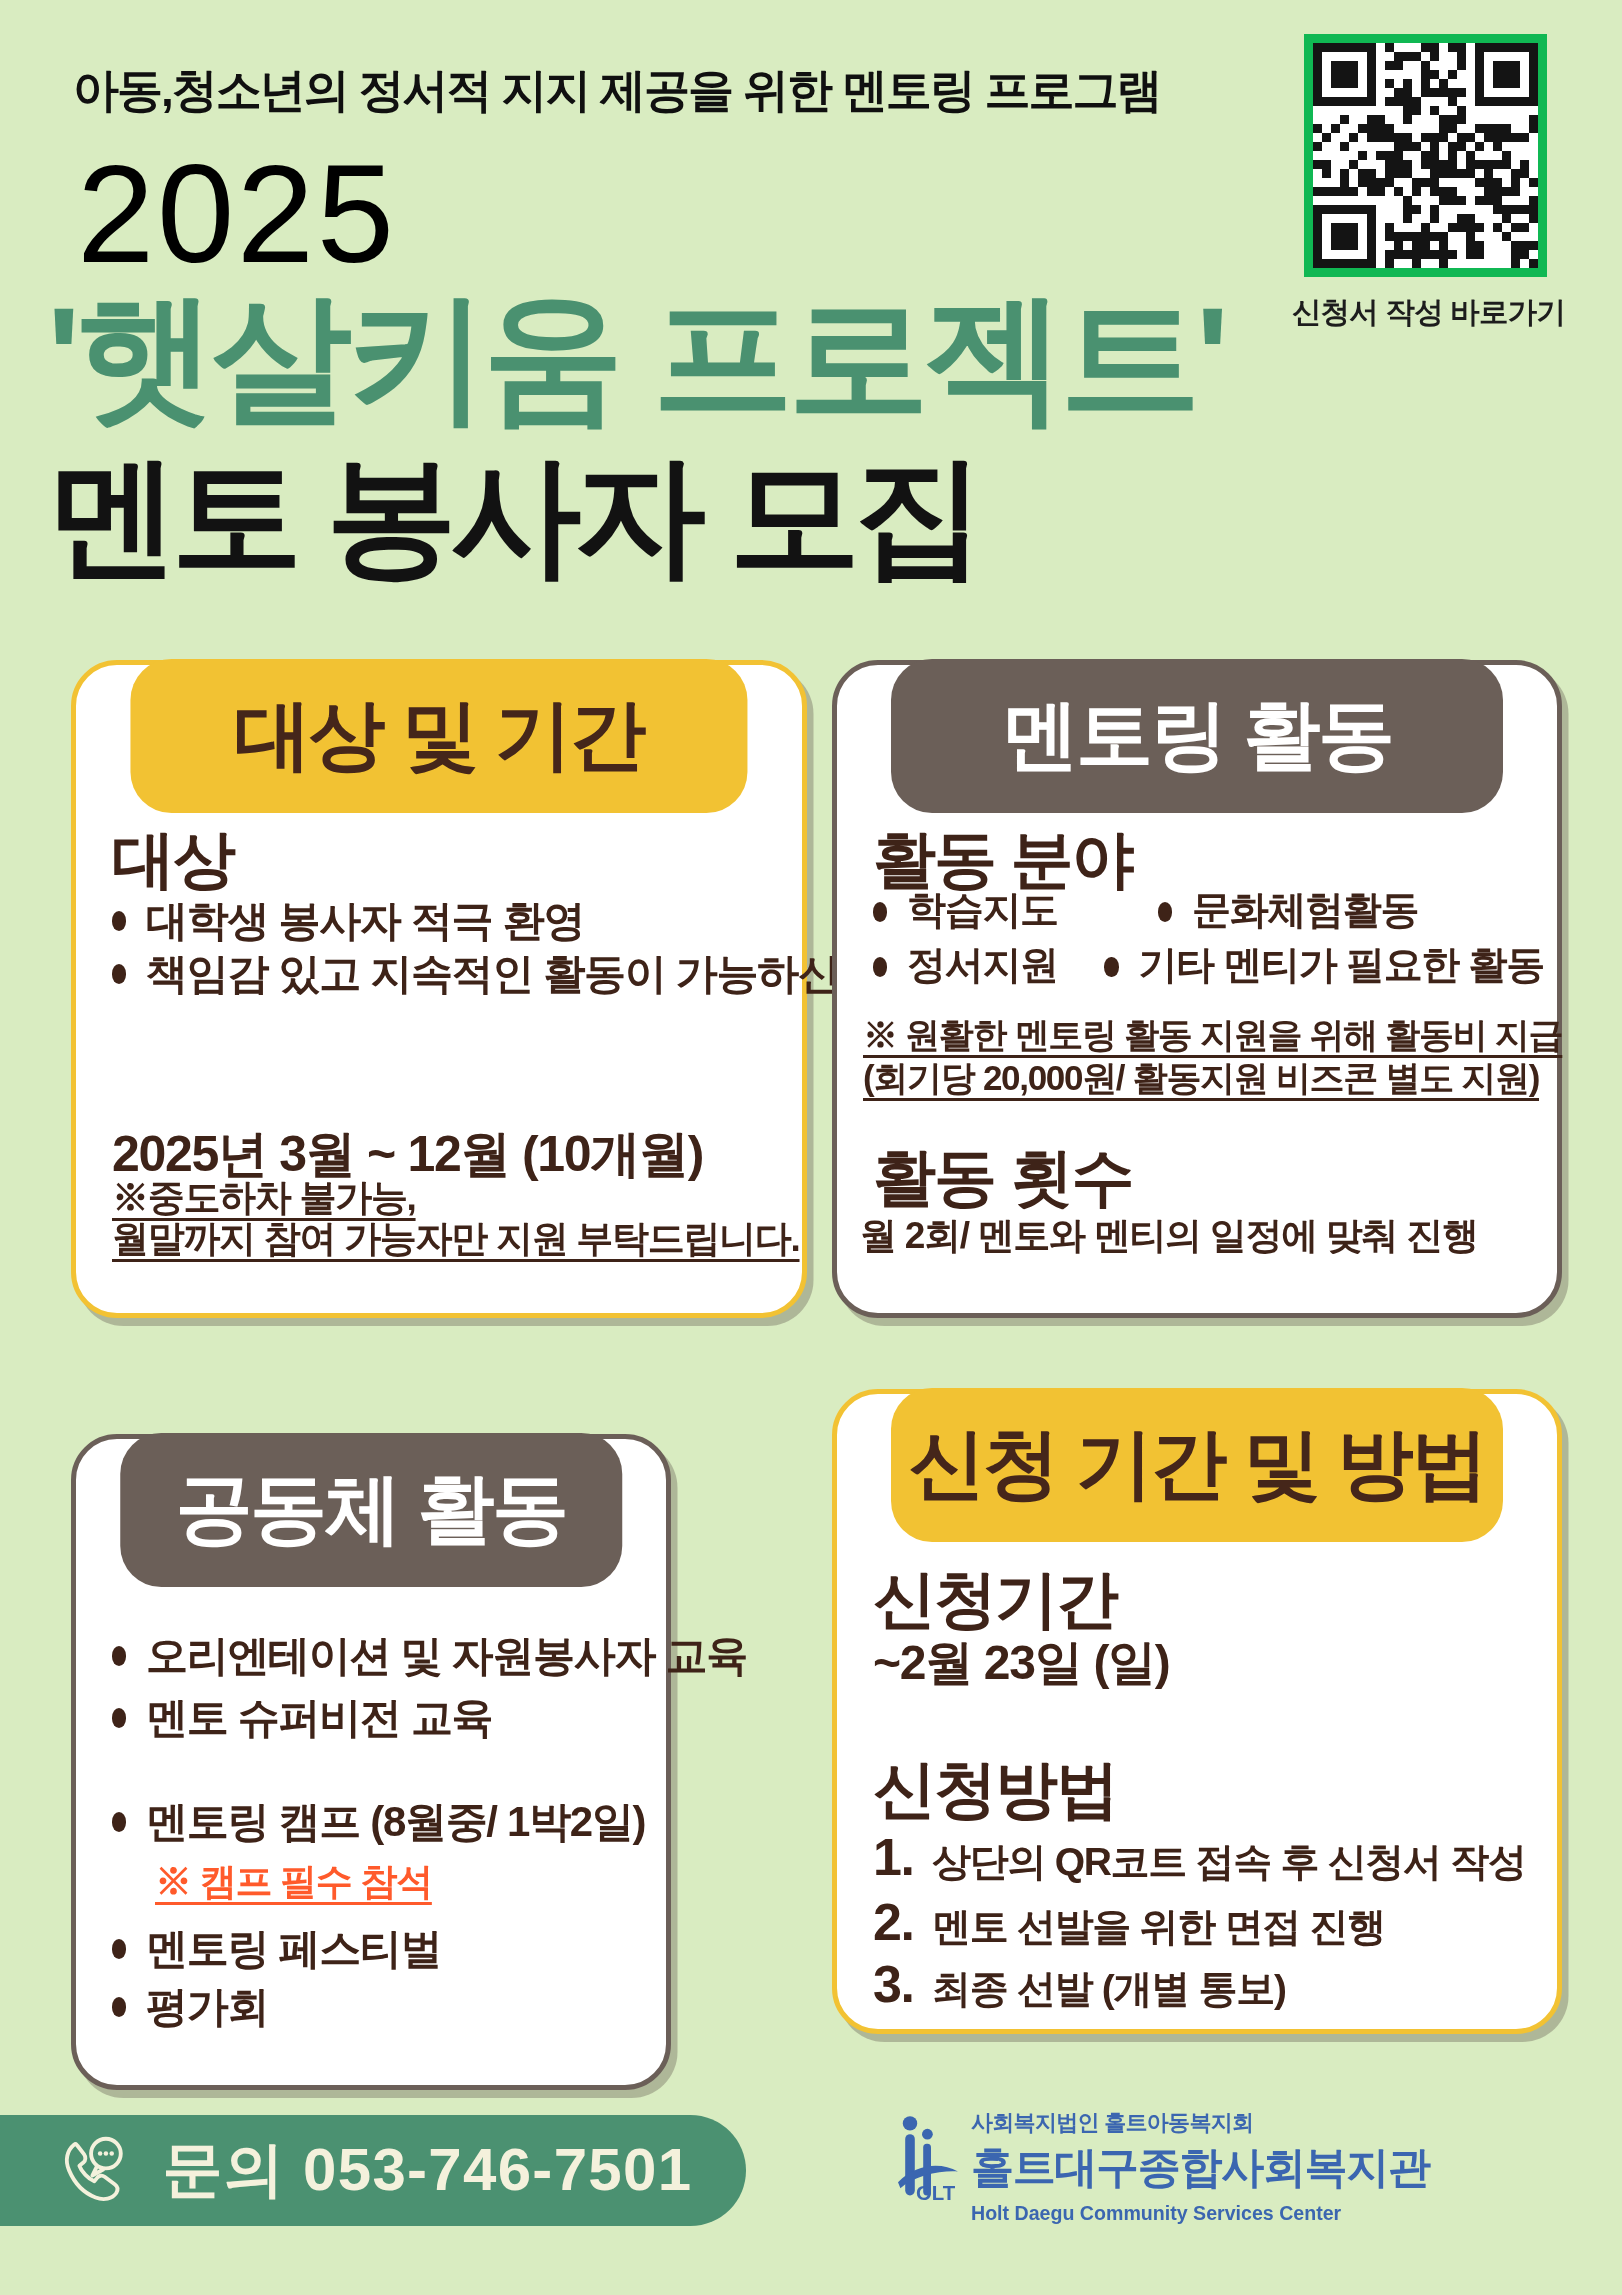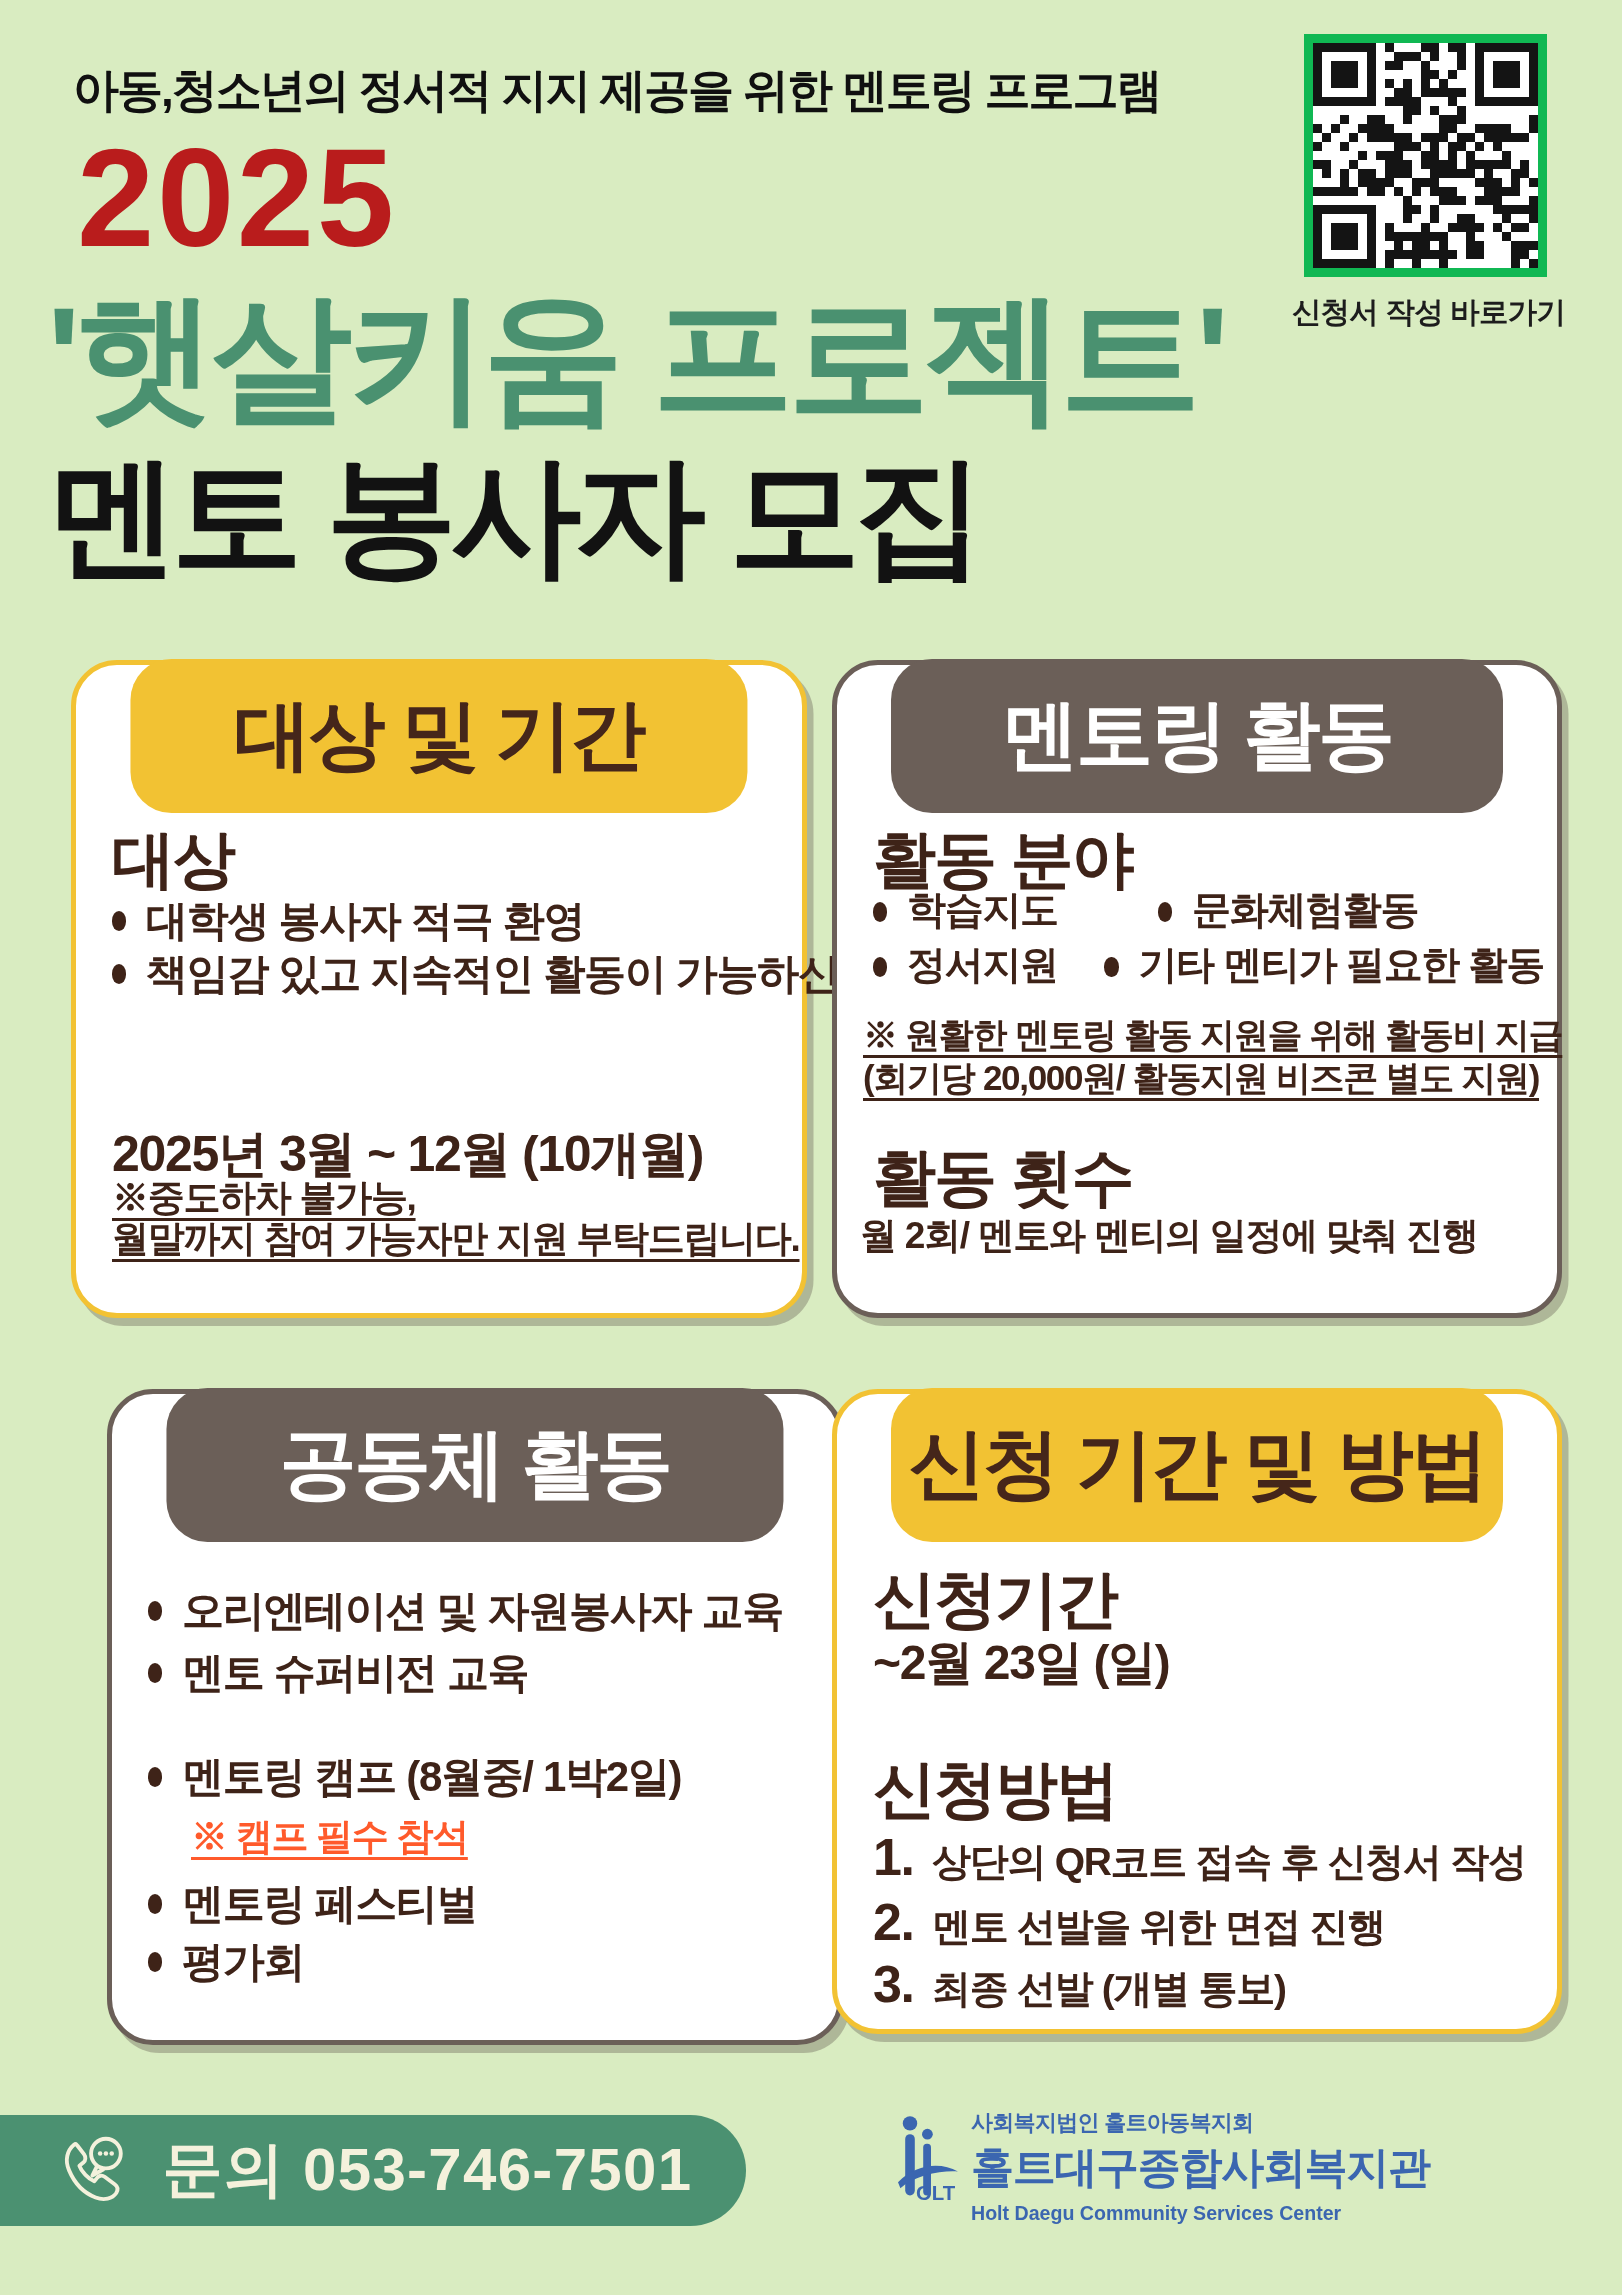--- a/index.html
+++ b/index.html
@@ -2,21 +2,21 @@
 <html style="font-size:10.5px"><head>
 <meta charset="utf-8">
 <style>
   html,body{margin:0;padding:0;background:#d9ecc1;}
   .poster{
     position:relative;width:1623px;height:2295px;background:#d9ecc1;overflow:hidden;
     font-family:"Liberation Sans",sans-serif;
   }
   
   .subtitle{position:absolute;left:73px;top:60px;font-size:46px;font-weight:800;color:#101010;letter-spacing:-2px;white-space:nowrap;}
-  .year{position:absolute;left:77px;top:128px;font-size:139px;font-weight:700;color:#b91c1c;letter-spacing:2.6px;line-height:1;}
+  .year{position:absolute;left:77px;top:144px;font-size:139px;font-weight:400;color:#000000;letter-spacing:2.6px;line-height:1;}
   .title-green{position:absolute;left:47px;top:287px;font-size:141px;font-weight:800;color:#4a9170;letter-spacing:-5.2px;line-height:1;white-space:nowrap;}
   .title-black{position:absolute;left:47px;top:444px;font-size:131px;font-weight:800;color:#121212;letter-spacing:-6.5px;line-height:1.1;white-space:nowrap;}
   
   .qr-box{position:absolute;left:1304px;top:34px;width:243px;height:243px;background:#ffffff;border:9.8px solid #10b853;box-sizing:border-box;}
   .qr-box svg{display:block;width:100%;height:100%;background:#ffffff;}
   .qr-caption{position:absolute;left:1265px;top:293px;width:327px;text-align:center;font-size:29.4px;font-weight:700;color:#1d1d1d;letter-spacing:-0.7px;}
   
   .card{position:absolute;background:#ffffff;border-radius:46px;box-sizing:border-box;
         box-shadow:6.5px 7.9px 0 rgba(105,98,88,.38);}
   .card.yellow{border:5.9px solid #f2c233;}
@@ -332,21 +332,21 @@
         <span class="dot"></span>
         <span>기타 멘티가 필요한 활동</span>
       </div>
     </div>
     <div class="line note small" style="top:350px;left:26px;">※ 원활한 멘토링 활동 지원을 위해 활동비 지급</div>
     <div class="line note small" style="top:393px;left:26px;">(회기당 20,000원/ 활동지원 비즈콘 별도 지원)</div>
     <div class="line h2" style="top:476px;">활동 횟수</div>
     <div class="line body-line" style="top:550px;left:23px;font-size:37px;">월 2회/ 멘토와 멘티의 일정에 맞춰 진행</div>
   </div>
 
-  <div class="card brown" style="left:71px;top:1389px;width:736px;height:656px;margin-left:36px;">
+  <div class="card brown" style="left:71px;top:1434px;width:600px;height:656px;">
     <div class="pill">공동체 활동</div>
     <div class="line bullet" style="top:255px;">
       <span class="dot"></span>
       <span>멘토 슈퍼비전 교육</span>
     </div>
     <div class="line bullet" style="top:193px;">
       <span class="dot"></span>
       <span>오리엔테이션 및 자원봉사자 교육</span>
     </div>
     <div class="line bullet" style="top:359px;">

